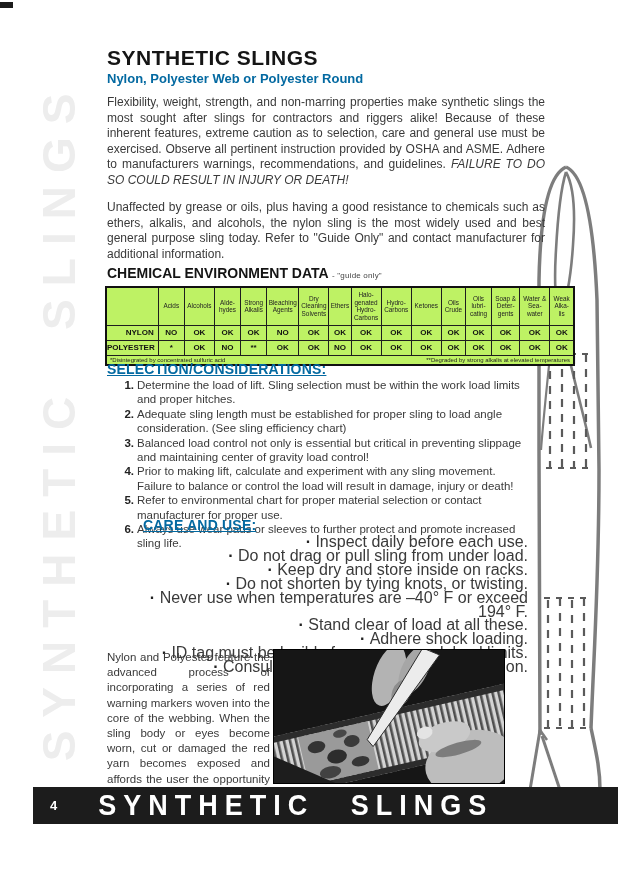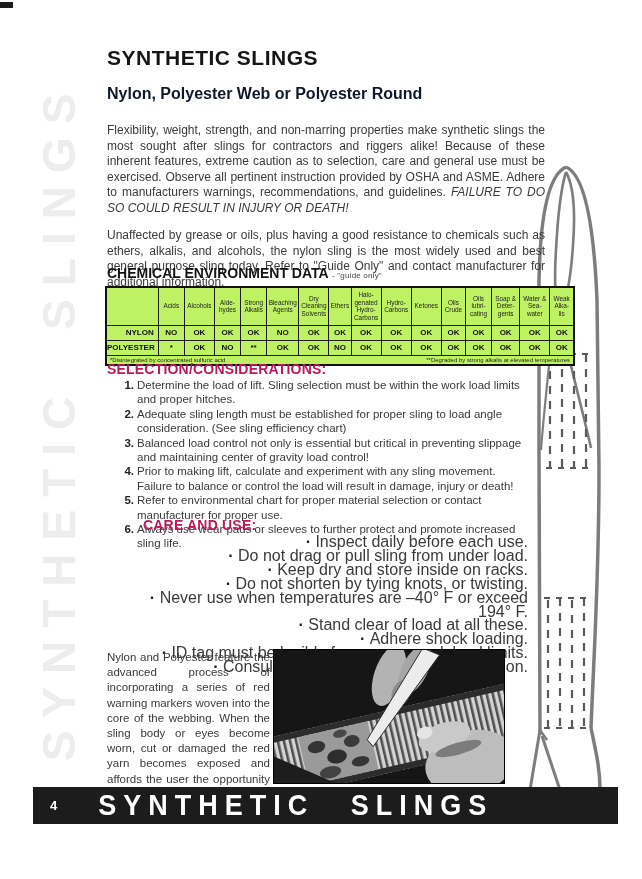--- a/index.html
+++ b/index.html
@@ -15,40 +15,40 @@
 
   
   .side-text {
     position:absolute; left:-315px; top:395px; width:745px; height:52px;
     transform:rotate(-90deg); transform-origin:center;
     font-size:46px; font-weight:900; letter-spacing:13px; word-spacing:28px;
     color:#ededed; white-space:nowrap; text-align:center; z-index:0;
   }
 
   .title { position:absolute; left:107px; top:46px; font-size:21px; font-weight:800; letter-spacing:.5px; color:#151515; z-index:2;}
-  .subtitle { position:absolute; left:107px; top:85px; font-size:16px; font-weight:800; color:#0f172a; z-index:2;}
-
-  .para { position:absolute; left:107px; width:438px; font-size:12px; line-height:15.6px; text-align:justify; color:#3a3a3a; z-index:2;margin-top:28px; }
+  .subtitle { position:absolute; left:107px; top:71px; font-size:13px; font-weight:800; color:#0369a1; z-index:2;}
+
+  .para { position:absolute; left:107px; width:438px; font-size:12px; line-height:15.6px; text-align:justify; color:#3a3a3a; z-index:2; }
   .para-1 { top:95px; }
   .warning-line { font-style:italic; }
   .para-2 { top:200px; }
 
   .chem-heading { position:absolute; left:107px; top:265px; font-size:14px; font-weight:800; color:#141414; z-index:2; }
   .chem-heading .note { font-size:8px; font-weight:400; color:#444; letter-spacing:.2px; }
 
   table.chem { position:absolute; left:105px; top:286px; width:470px; border-collapse:collapse; table-layout:fixed; background:#bef264; z-index:2; }
   table.chem th, table.chem td { border:1px solid #1e1e1e; text-align:center; vertical-align:middle; padding:0; }
   table.chem { border:2px solid #111; }
   table.chem thead th { font-size:6.4px; font-weight:400; line-height:1.2; color:#222; white-space:pre-line; height:38px; }
   table.chem td.val { font-size:8px; font-weight:700; height:15px; color:#111;margin-top:6px; }
   table.chem td.rowlabel { font-size:8px; font-weight:700; text-align:right; padding-right:4px; color:#111; }
   table.chem td.footnotes { height:10px; border-top:1px solid #1e1e1e; }
   .fnwrap { display:flex; justify-content:space-between; font-size:6px; color:#222; padding:0 3px; }
 
-  .sec-heading { position:absolute; left:107px; font-size:14px; font-weight:800; color:#be185d; letter-spacing:.2px; z-index:2; }
+  .sec-heading { position:absolute; left:107px; font-size:14px; font-weight:800; color:#0369a1; letter-spacing:.2px; z-index:2;text-decoration:underline; }
   .sel-heading { top:361px; }
   .sel-list { position:absolute; left:122px; top:378px; width:408px; z-index:2; }
   .sel-item { display:flex; font-size:11.5px; line-height:14.4px; color:#3a3a3a; }
   .sel-item .num { font-weight:700; width:15px; flex:0 0 15px; text-align:right; padding-right:3px; color:#222;}
   .sel-item .txt { white-space:pre-line; }
 
   .care-heading { top:517px;margin-left:36px; }
   .care-list { position:absolute; left:128px; top:535px; width:400px; z-index:2; }
   .care-item { font-size:16px; line-height:13.9px; color:#3a3a3a;text-align:right; }
   .care-item::before { content:"· "; font-weight:700; color:#222; }

